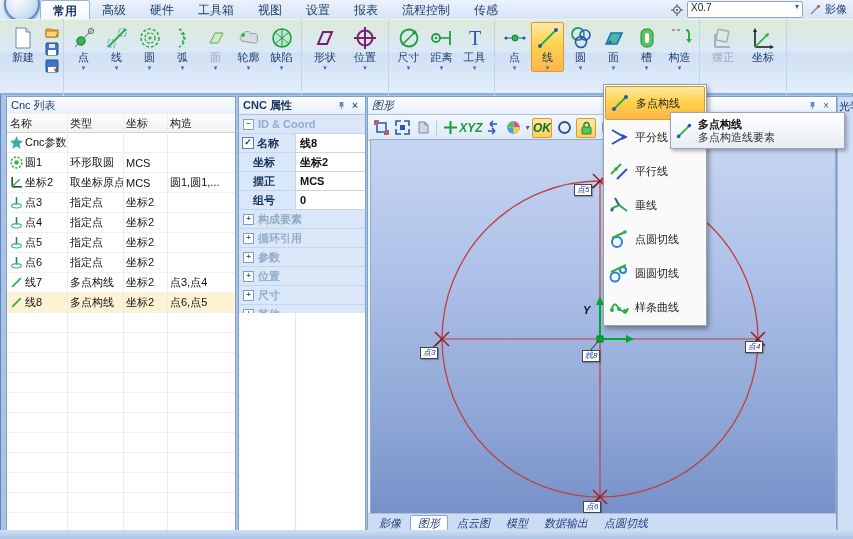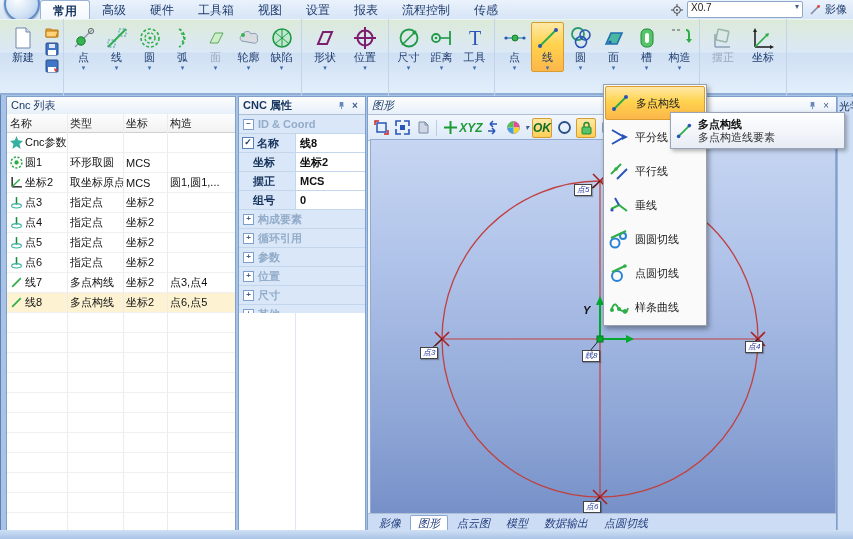--- a/index.html
+++ b/index.html
@@ -934,33 +934,33 @@
   <div class="mi">
     <svg viewBox="0 0 20 20">
         <path d="M2 14l8-4 8 6" fill="none" stroke="#2fae48" stroke-width="2"></path>
         <line x1="10" y1="10" x2="6" y2="3" stroke="#2a55b8" stroke-width="2"></line>
         <circle cx="3" cy="15" r="1.6" fill="#2a55b8"></circle>
       </svg>
     <span>垂线</span>
   </div>
   <div class="mi">
     <svg viewBox="0 0 20 20">
+        <circle cx="8" cy="13" r="5" fill="none" stroke="#2a82d8" stroke-width="2"></circle>
+        <line x1="3" y1="9" x2="16" y2="3" stroke="#2fae48" stroke-width="2"></line>
+        <circle cx="16" cy="3" r="1.8" fill="#2fae48"></circle>
+      </svg>
+    <span>点圆切线</span>
+  </div>
+  <div class="mi">
+    <svg viewBox="0 0 20 20">
         <circle cx="6" cy="14" r="4.5" fill="none" stroke="#2a82d8" stroke-width="2"></circle>
         <circle cx="14" cy="7" r="3" fill="none" stroke="#2a82d8" stroke-width="2"></circle>
         <line x1="2" y1="9" x2="17" y2="2" stroke="#2fae48" stroke-width="2"></line>
       </svg>
     <span>圆圆切线</span>
-  </div>
-  <div class="mi">
-    <svg viewBox="0 0 20 20">
-        <circle cx="8" cy="13" r="5" fill="none" stroke="#2a82d8" stroke-width="2"></circle>
-        <line x1="3" y1="9" x2="16" y2="3" stroke="#2fae48" stroke-width="2"></line>
-        <circle cx="16" cy="3" r="1.8" fill="#2fae48"></circle>
-      </svg>
-    <span>点圆切线</span>
   </div>
   <div class="mi">
     <svg viewBox="0 0 20 20">
         <path d="M2 14q3-10 6-5t6 5q3 5 5-3" fill="none" stroke="#2fae48" stroke-width="1.8"></path>
         <circle cx="3" cy="13" r="2" fill="#2fae48"></circle>
         <circle cx="10" cy="12" r="2" fill="#2fae48"></circle>
         <circle cx="16" cy="14" r="2" fill="#2fae48"></circle>
       </svg>
     <span>样条曲线</span>
   </div>

